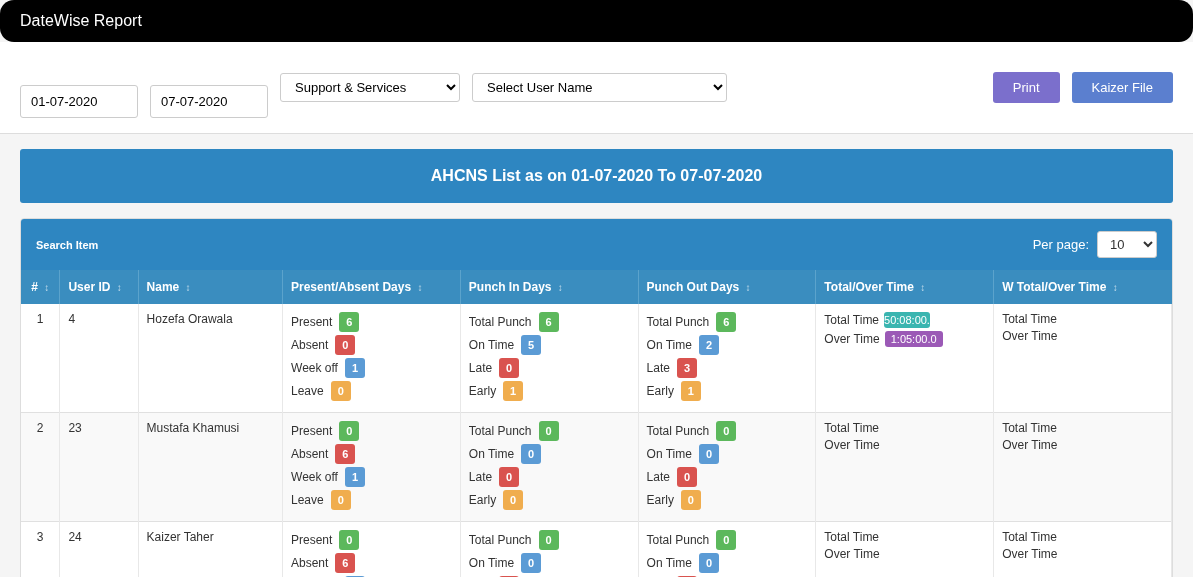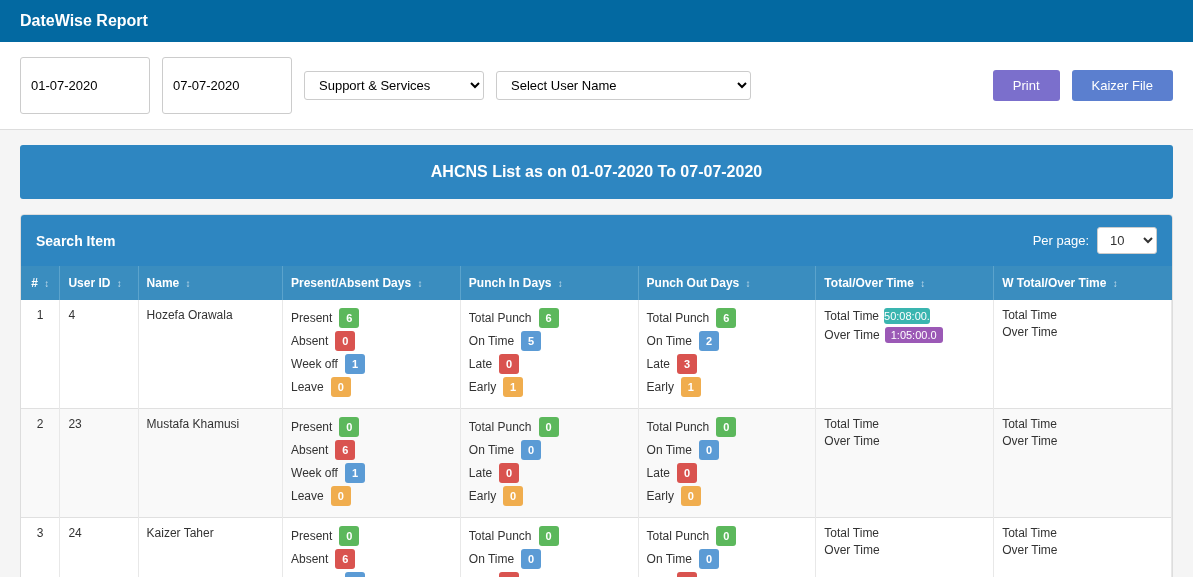--- a/index.html
+++ b/index.html
@@ -1,40 +1,42 @@
 <!DOCTYPE html>
 <html><head>
   <meta charset="utf-8">
   <style>
     * { box-sizing: border-box; margin: 0; padding: 0; }
     body { font-family: Arial, sans-serif; font-size: 13px; background: #f5f5f5; color: #333; }
 
     .header-bar {
-      background: #0369a1;
+      background: #000000;
       color: white;
       padding: 12px 20px;
       font-size: 16px;
-      font-weight: bold;
+      font-weight: normal;
+      border-radius: 14px;
     }
 
     .controls-bar {
       background: white;
       padding: 15px 20px;
       display: flex;
       align-items: center;
       gap: 12px;
       border-bottom: 1px solid #ddd;
     }
 
     .controls-bar input[type="text"] {
       border: 1px solid #ccc;
-      padding: 20px 10px;
-      border-radius: 3px;
-      font-size: 13px;
-      width: 130px;
+      padding: 8px 10px;
+      border-radius: 3px;
+      font-size: 13px;
+      width: 118px;
+      margin-top: 28px;
     }
 
     .controls-bar select {
       border: 1px solid #ccc;
       padding: 5px 10px;
       border-radius: 3px;
       font-size: 13px;
       background: white;
     }
 
@@ -89,21 +91,21 @@
     .table-header-bar {
       background: #2e86c1;
       color: white;
       padding: 12px 15px;
       display: flex;
       align-items: center;
       justify-content: space-between;
     }
 
     .table-header-bar .search-item-label {
-      font-size: 14px;
+      font-size: 11px;
       font-weight: bold;
     }
 
     .table-header-bar .per-page-area {
       display: flex;
       align-items: center;
       gap: 8px;
       font-size: 13px;
     }
 

